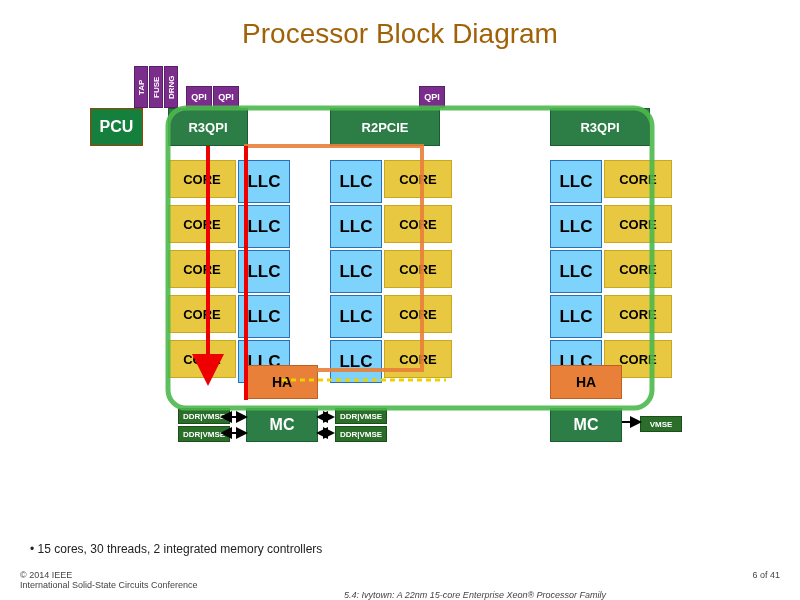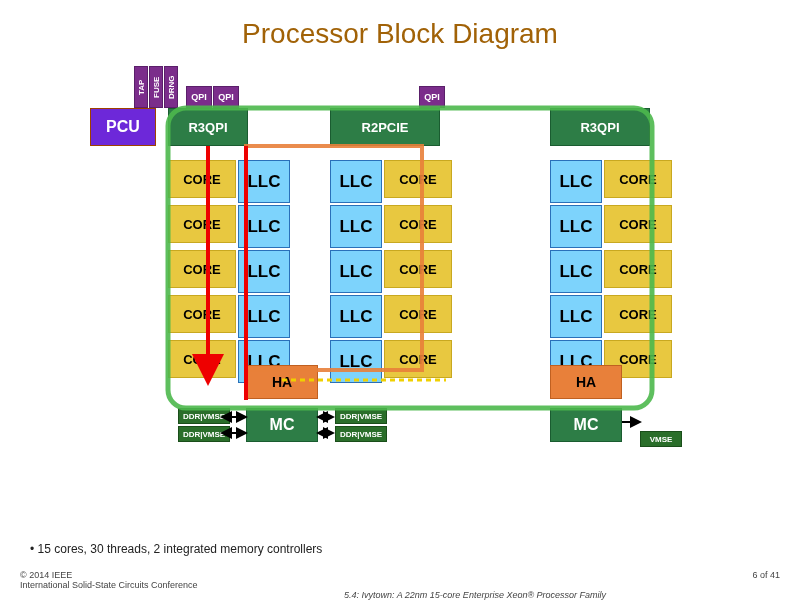--- a/index.html
+++ b/index.html
@@ -25,23 +25,23 @@
       width: 680px;
       margin: 0 auto;
       height: 430px;
     }
 
     
     .pcu-block {
       position: absolute;
       top: 48px;
       left: 30px;
-      width: 66px;
+      width: 53px;
       height: 38px;
-      background: #6d28d9;
+      background: #15803d;
       color: #fff;
       font-size: 16px;
       font-weight: bold;
       display: flex;
       align-items: center;
       justify-content: center;
       border: 1px solid #a04000;
     }
 
     
@@ -255,21 +255,21 @@
       position: absolute;
       top: 348px;
       left: 275px;
       display: flex;
       flex-direction: column;
       gap: 2px;
     }
 
     .vmse-right {
       position: absolute;
-      top: 371px;
+      top: 356px;
       left: 580px;
       background: #2a6e2a;
       color: #fff;
       font-size: 8px;
       font-weight: bold;
       width: 42px;
       height: 16px;
       display: flex;
       align-items: center;
       justify-content: center;

